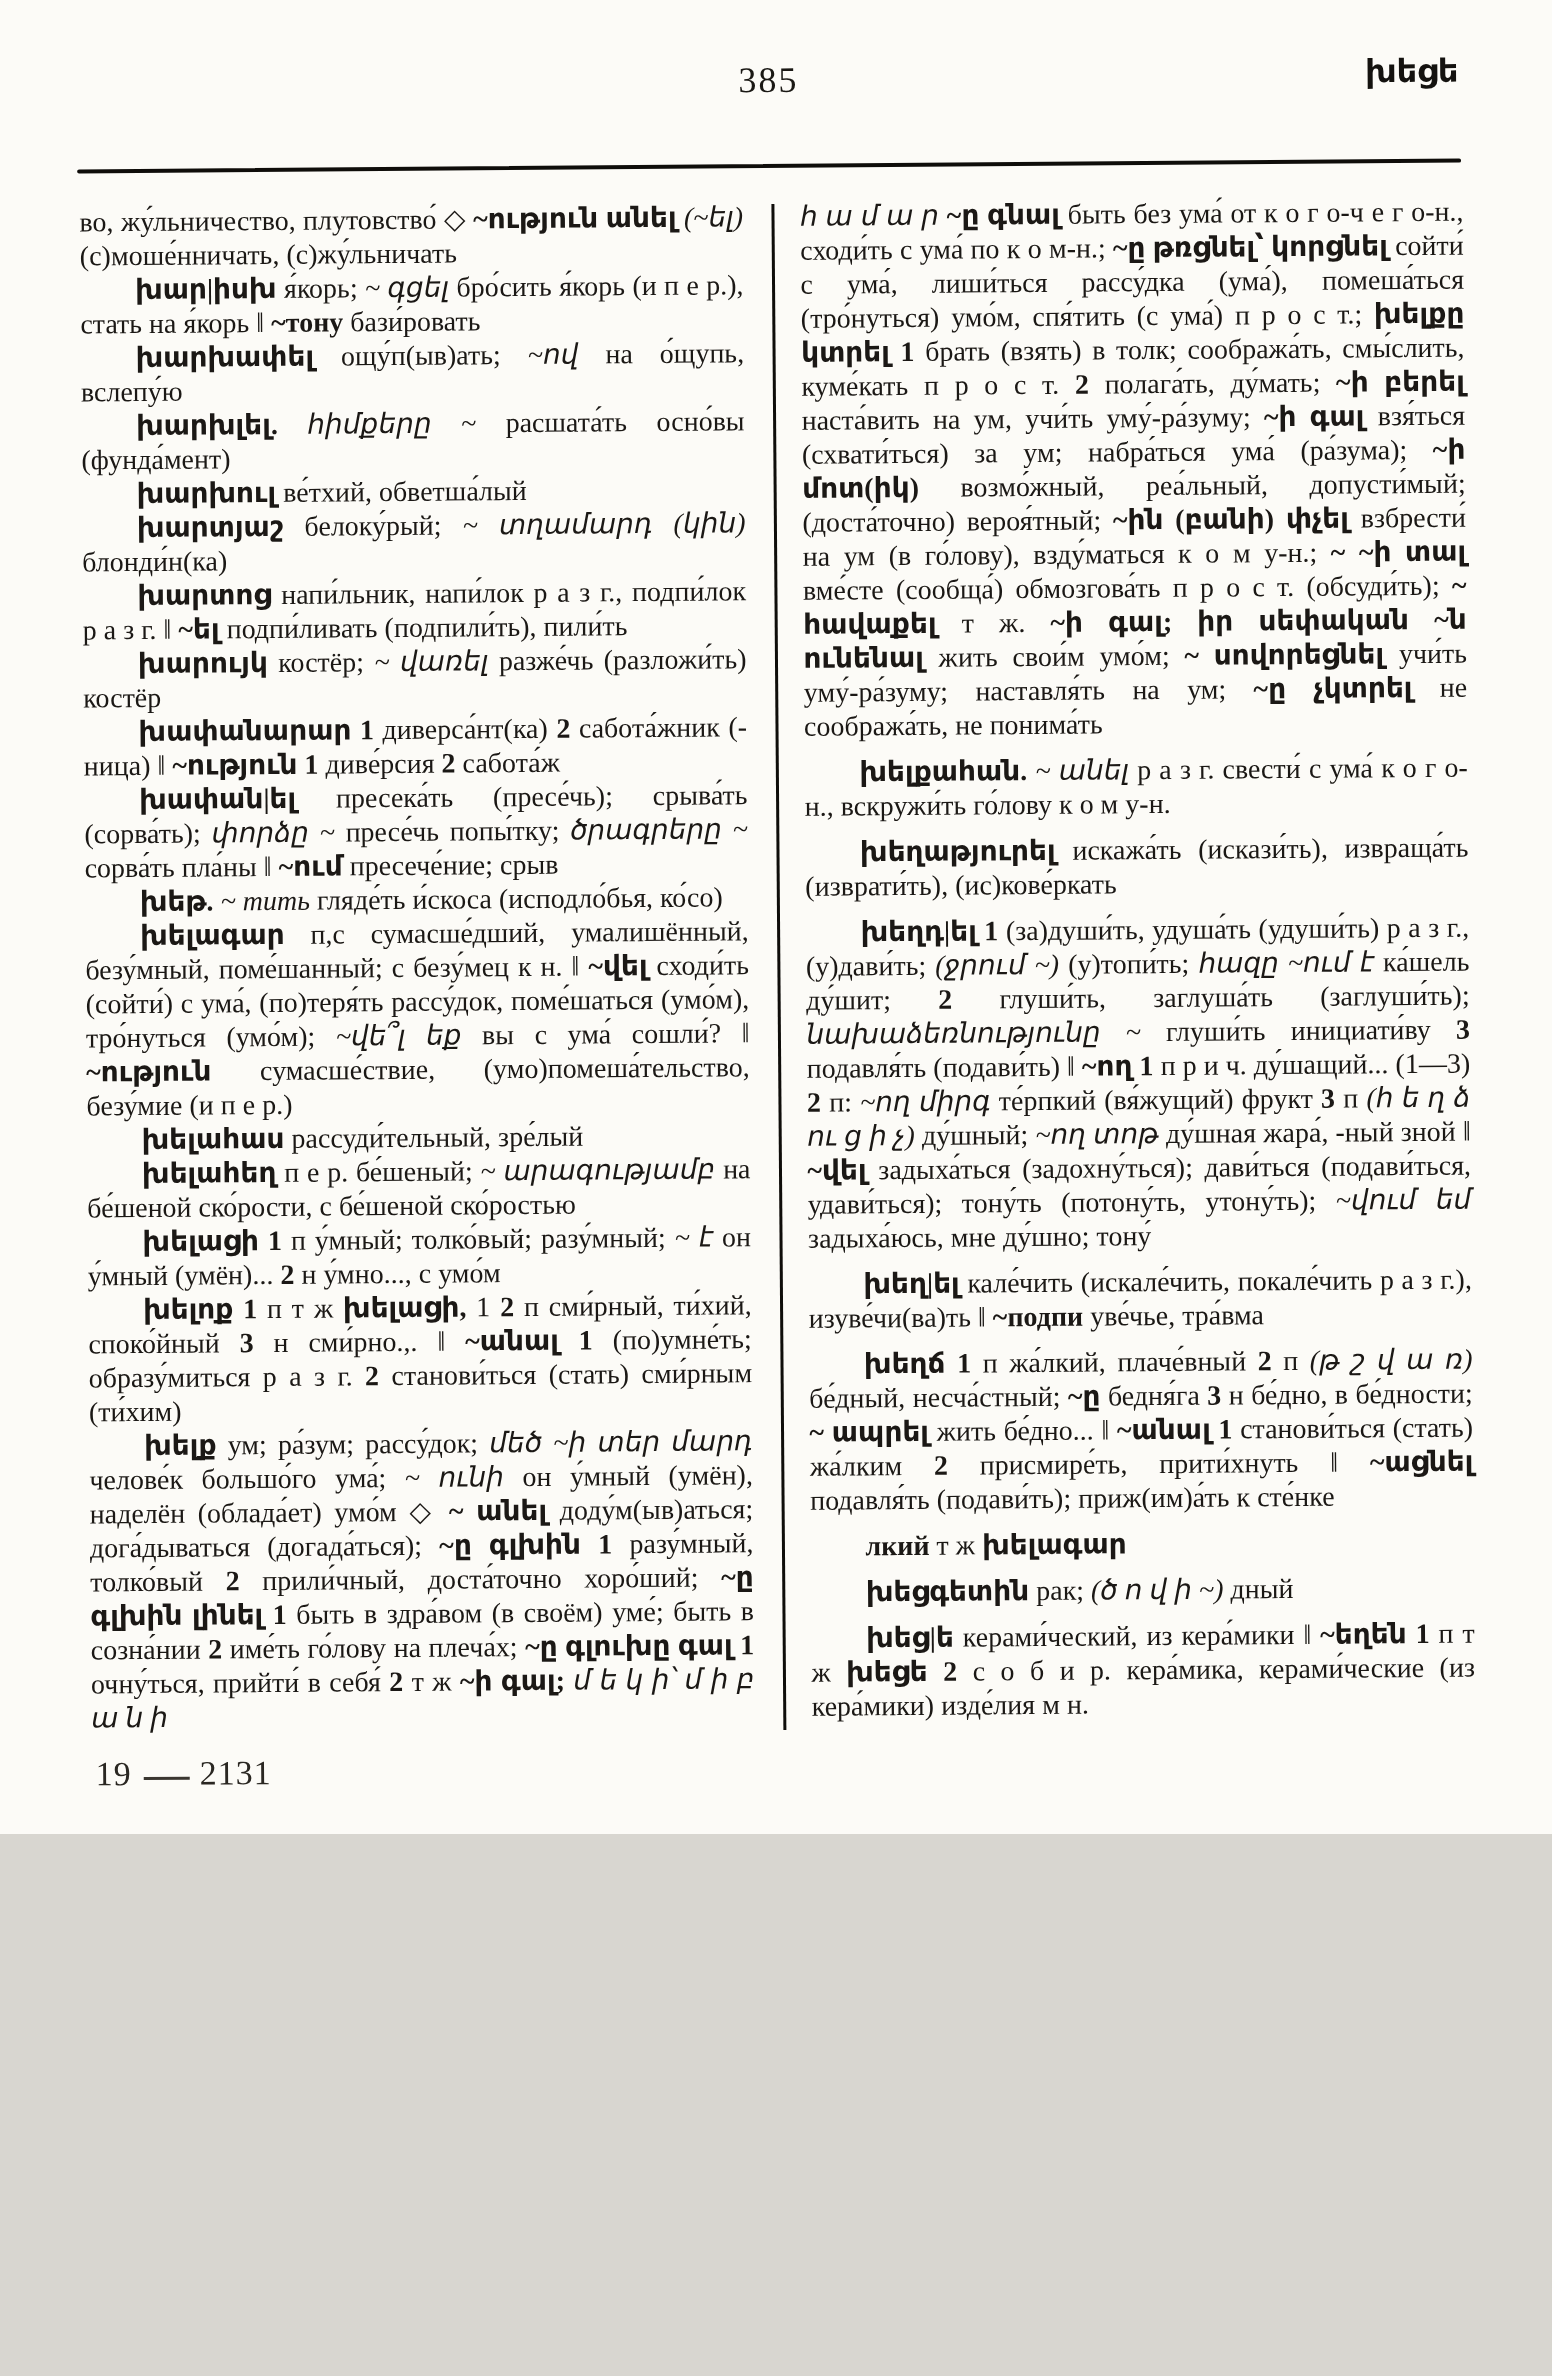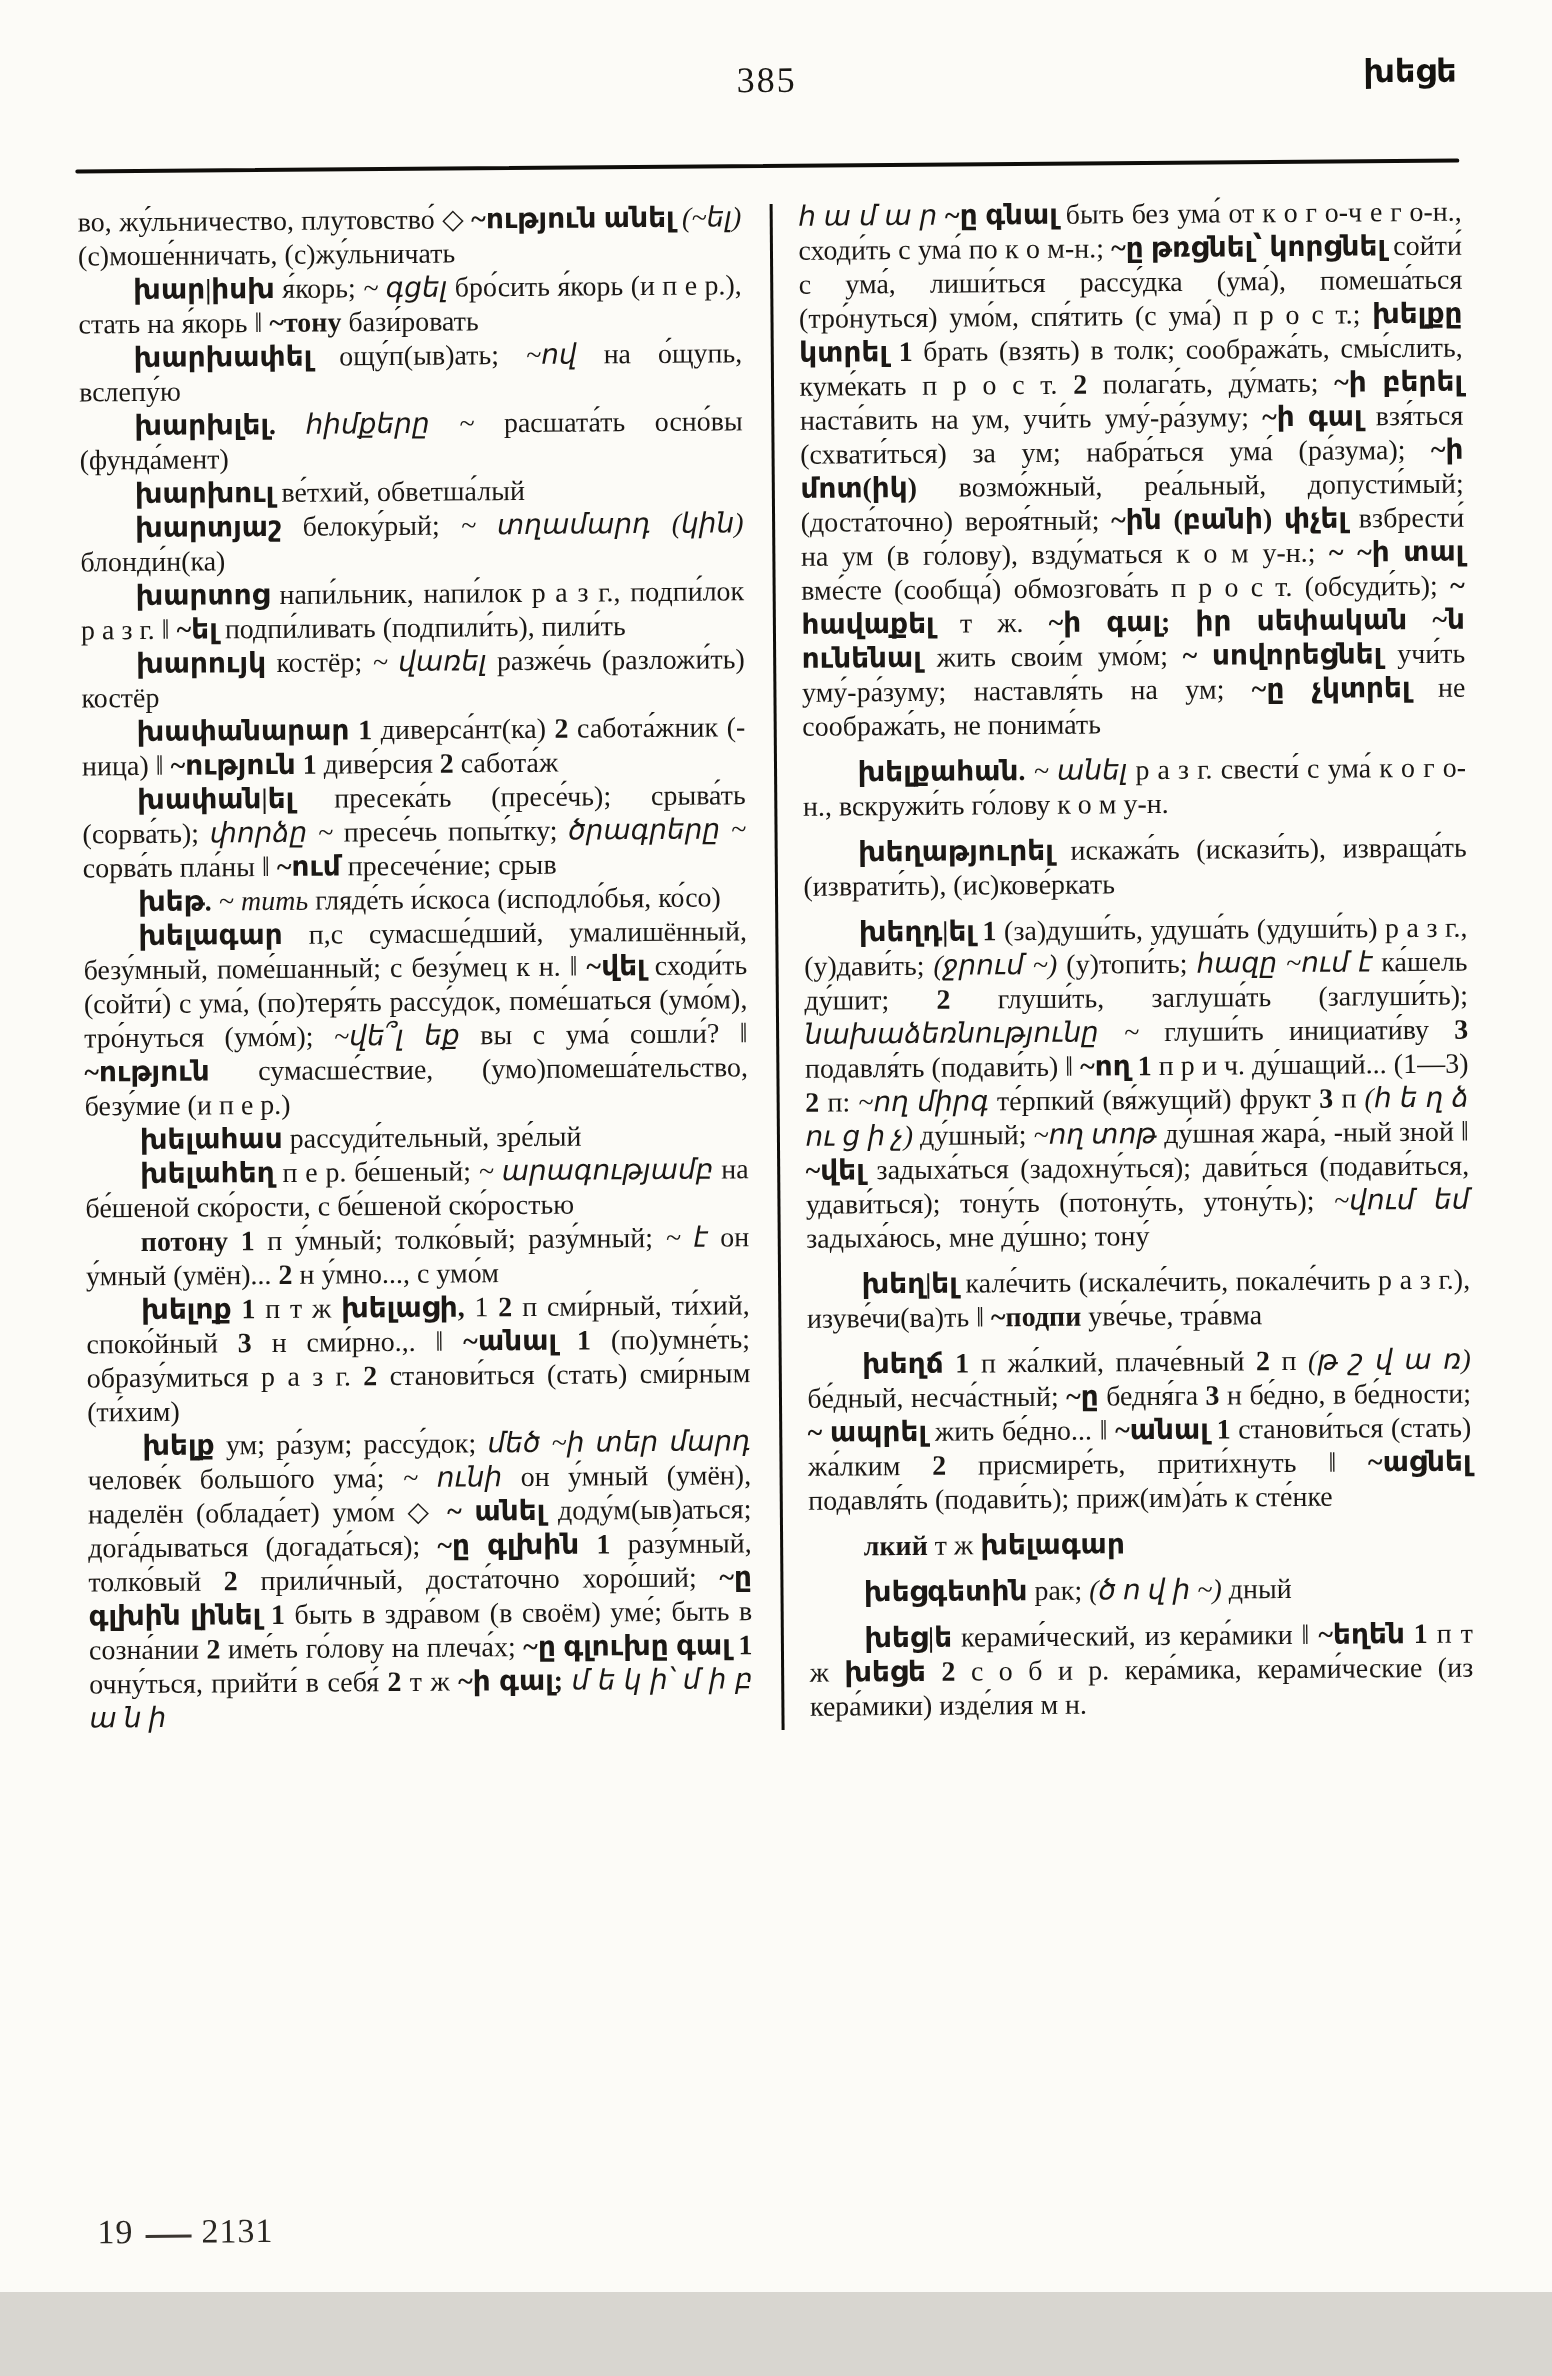--- a/index.html
+++ b/index.html
@@ -1,16 +1,16 @@
 <!DOCTYPE html>
 <html><head>
 <meta charset="utf-8">
 <style>
   html,body{margin:0;padding:0;background:#d8d6d0;}
-  .sheet{position:relative;width:1552px;height:2292px;margin:0 auto;background:#fcfbf7;
+  .sheet{position:relative;width:1552px;height:1834px;margin:0 auto;background:#fcfbf7;
          overflow:hidden;color:#171513;font-family:"Liberation Serif","DejaVu Serif","DejaVu Sans",serif;}
   .content{position:absolute;inset:0;transform:rotate(-0.45deg);transform-origin:50% 50%;}
   .header{position:absolute;top:59px;left:85px;right:87px;height:48px;}
   .pagenum{position:absolute;left:50%;transform:translateX(-50%);top:0;
            font-size:36px;letter-spacing:2px;color:#1a1814;}
   .guide{position:absolute;right:0;top:-2px;font-family:"DejaVu Sans","Liberation Sans",sans-serif;
          font-weight:700;font-size:32px;color:#14120f;}
   .rule{position:absolute;top:164px;left:83px;right:85px;height:4px;background:#0f0d0a;border-radius:2px;}
   .cols{position:absolute;top:200px;left:85px;right:83px;display:flex;align-items:stretch;}
   .col{flex:1 1 0;font-size:28px;line-height:34px;text-align:justify;color:#1b1815;}
@@ -48,21 +48,21 @@
           <p class="entry"><span class="run-b">խարխուլ</span><span class="run-t"> ве́тхий, обветша́лый</span></p>
           <p class="entry"><span class="run-b">խարտյաշ</span><span class="run-t"> белоку́рый; </span><span class="run-i">~ տղամարդ (կին)</span><span class="run-t"> блонди́н(ка)</span></p>
           <p class="entry"><span class="run-b">խարտոց</span><span class="run-t"> напи́льник, напи́лок р а з г., подпи́лок р а з г. ‖ </span><span class="run-b">~ել</span><span class="run-t"> подпи́ливать (подпили́ть), пили́ть</span></p>
           <p class="entry"><span class="run-b">խարույկ</span><span class="run-t"> костёр; </span><span class="run-i">~ վառել</span><span class="run-t"> разже́чь (разложи́ть) костёр</span></p>
           <p class="entry"><span class="run-b">խափանարար</span><span class="run-t"> </span><span class="run-b">1</span><span class="run-t"> диверса́нт(ка) </span><span class="run-b">2</span><span class="run-t"> сабота́жник (-ница) ‖ </span><span class="run-b">~ություն</span><span class="run-t"> </span><span class="run-b">1</span><span class="run-t"> диве́рсия </span><span class="run-b">2</span><span class="run-t"> сабота́ж</span></p>
           <p class="entry"><span class="run-b">խափան|ել</span><span class="run-t"> пресека́ть (пресе́чь); срыва́ть (сорва́ть); </span><span class="run-i">փորձը ~</span><span class="run-t"> пресе́чь попы́тку; </span><span class="run-i">ծրագրերը ~</span><span class="run-t"> сорва́ть пла́ны ‖ </span><span class="run-b">~ում</span><span class="run-t"> пресече́ние; срыв</span></p>
           <p class="entry"><span class="run-b">խեթ.</span><span class="run-t"> </span><span class="run-i">~ тить</span><span class="run-t"> гляде́ть и́скоса (исподло́бья, ко́со)</span></p>
           <p class="entry"><span class="run-b">խելագար</span><span class="run-t"> п,с сумасше́дший, умалишённый, безу́мный, поме́шанный; с безу́мец к н. ‖ </span><span class="run-b">~վել</span><span class="run-t"> сходи́ть (сойти́) с ума́, (по)теря́ть рассу́док, поме́шаться (умо́м), тро́нуться (умо́м); </span><span class="run-i">~վե՞լ եք</span><span class="run-t"> вы с ума́ сошли́? ‖ </span><span class="run-b">~ություն</span><span class="run-t"> сумасше́ствие, (умо)помеша́тельство, безу́мие (и п е р.)</span></p>
           <p class="entry"><span class="run-b">խելահաս</span><span class="run-t"> рассуди́тельный, зре́лый</span></p>
           <p class="entry"><span class="run-b">խելահեղ</span><span class="run-t"> п е р. бе́шеный; </span><span class="run-i">~ արագությամբ</span><span class="run-t"> на бе́шеной ско́рости, с бе́шеной ско́ростью</span></p>
-          <p class="entry"><span class="run-b">потону</span><span class="run-t"> </span><span class="run-b">1</span><span class="run-t"> п у́мный; толко́вый; разу́мный; </span><span class="run-i">~ է</span><span class="run-t"> он у́мный (умён)... </span><span class="run-b">2</span><span class="run-t"> н у́мно..., с умо́м</span></p>
+          <p class="entry"><span class="run-b">խելացի</span><span class="run-t"> </span><span class="run-b">1</span><span class="run-t"> п у́мный; толко́вый; разу́мный; </span><span class="run-i">~ է</span><span class="run-t"> он у́мный (умён)... </span><span class="run-b">2</span><span class="run-t"> н у́мно..., с умо́м</span></p>
           <p class="entry"><span class="run-b">խելոք</span><span class="run-t"> </span><span class="run-b">1</span><span class="run-t"> п т ж </span><span class="run-b">խելացի,</span><span class="run-t"> 1 </span><span class="run-b">2</span><span class="run-t"> п сми́рный, ти́хий, споко́йный </span><span class="run-b">3</span><span class="run-t"> н сми́рно.,. ‖ </span><span class="run-b">~անալ</span><span class="run-t"> </span><span class="run-b">1</span><span class="run-t"> (по)умне́ть; образу́миться р а з г. </span><span class="run-b">2</span><span class="run-t"> станови́ться (стать) сми́рным (ти́хим)</span></p>
           <p class="entry"><span class="run-b">խելք</span><span class="run-t"> ум; ра́зум; рассу́док; </span><span class="run-i">մեծ ~ի տեր մարդ</span><span class="run-t"> челове́к большо́го ума́; </span><span class="run-i">~ ունի</span><span class="run-t"> он у́мный (умён), наделён (облада́ет) умо́м ◇ </span><span class="run-b">~ անել</span><span class="run-t"> доду́м(ыв)аться; дога́дываться (догада́ться); </span><span class="run-b">~ը գլխին</span><span class="run-t"> </span><span class="run-b">1</span><span class="run-t"> разу́мный, толко́вый </span><span class="run-b">2</span><span class="run-t"> прили́чный, доста́точно хоро́ший; </span><span class="run-b">~ը գլխին լինել</span><span class="run-t"> </span><span class="run-b">1</span><span class="run-t"> быть в здра́вом (в своём) уме́; быть в созна́нии </span><span class="run-b">2</span><span class="run-t"> име́ть го́лову на плеча́х; </span><span class="run-b">~ը գլուխը գալ</span><span class="run-t"> </span><span class="run-b">1</span><span class="run-t"> очну́ться, прийти́ в себя́ </span><span class="run-b">2</span><span class="run-t"> т ж </span><span class="run-b">~ի գալ;</span><span class="run-t"> </span><span class="run-i">մ ե կ ի՝ մ ի  բ ա ն ի</span></p>
         </div>
       <div class="divider"></div>
       <div class="col col-right">
           <p class="entry cont"><span class="run-i">հ ա մ ա ր</span><span class="run-t"> </span><span class="run-b">~ը գնալ</span><span class="run-t"> быть без ума́ от к о г о-ч е г о-н., сходи́ть с ума́ по к о м-н.; </span><span class="run-b">~ը թռցնել՝ կորցնել</span><span class="run-t"> сойти́ с ума́, лиши́ться рассу́дка (ума́), помеша́ться (тро́нуться) умо́м, спя́тить (с ума́) п р о с т.; </span><span class="run-b">խելքը կտրել</span><span class="run-t"> </span><span class="run-b">1</span><span class="run-t"> брать (взять) в толк; сообража́ть, смы́слить, куме́кать п р о с т. </span><span class="run-b">2</span><span class="run-t"> полага́ть, ду́мать; </span><span class="run-b">~ի բերել</span><span class="run-t"> наста́вить на ум, учи́ть уму́-ра́зуму; </span><span class="run-b">~ի գալ</span><span class="run-t"> взя́ться (схвати́ться) за ум; набра́ться ума́ (ра́зума); </span><span class="run-b">~ի մոտ(իկ)</span><span class="run-t"> возмо́жный, реа́льный, допусти́мый; (доста́точно) вероя́тный; </span><span class="run-b">~ին (բանի) փչել</span><span class="run-t"> взбрести́ на ум (в го́лову), взду́маться к о м у-н.; </span><span class="run-b">~ ~ի տալ</span><span class="run-t"> вме́сте (сообща́) обмозгова́ть п р о с т. (обсуди́ть); </span><span class="run-b">~ հավաքել</span><span class="run-t"> т ж. </span><span class="run-b">~ի գալ;</span><span class="run-t"> </span><span class="run-b">իր սեփական ~ն ունենալ</span><span class="run-t"> жить свои́м умо́м; </span><span class="run-b">~ սովորեցնել</span><span class="run-t"> учи́ть уму́-ра́зуму; наставля́ть на ум; </span><span class="run-b">~ը չկտրել</span><span class="run-t"> не сообража́ть, не понима́ть</span></p>
           <p class="entry gap"><span class="run-b">խելքահան.</span><span class="run-t"> </span><span class="run-i">~ անել</span><span class="run-t"> р а з г. свести́ с ума́ к о г о-н., вскружи́ть го́лову к о м у-н.</span></p>
           <p class="entry gap"><span class="run-b">խեղաթյուրել</span><span class="run-t"> искажа́ть (искази́ть), извраща́ть (изврати́ть), (ис)кове́ркать</span></p>
           <p class="entry gap"><span class="run-b">խեղդ|ել</span><span class="run-t"> </span><span class="run-b">1</span><span class="run-t"> (за)души́ть, удуша́ть (удуши́ть) р а з г., (у)дави́ть; </span><span class="run-i">(ջրում ~)</span><span class="run-t"> (у)топи́ть; </span><span class="run-i">հազը ~ում է</span><span class="run-t"> ка́шель ду́шит; </span><span class="run-b">2</span><span class="run-t"> глуши́ть, заглуша́ть (заглуши́ть); </span><span class="run-i">նախաձեռնությունը ~</span><span class="run-t"> глуши́ть инициати́ву </span><span class="run-b">3</span><span class="run-t"> подавля́ть (подави́ть) ‖ </span><span class="run-b">~ող</span><span class="run-t"> </span><span class="run-b">1</span><span class="run-t"> п р и ч. ду́шащий... (1—3) </span><span class="run-b">2</span><span class="run-t"> п: </span><span class="run-i">~ող միրգ</span><span class="run-t"> те́рпкий (вя́жущий) фрукт </span><span class="run-b">3</span><span class="run-t"> п </span><span class="run-i">(հ ե ղ ձ ու ց ի չ)</span><span class="run-t"> ду́шный; </span><span class="run-i">~ող տոթ</span><span class="run-t"> ду́шная жара́, -ный зной ‖ </span><span class="run-b">~վել</span><span class="run-t"> задыха́ться (задохну́ться); дави́ться (подави́ться, удави́ться); тону́ть (потону́ть, утону́ть); </span><span class="run-i">~վում եմ</span><span class="run-t"> задыха́юсь, мне ду́шно; тону́</span></p>
           <p class="entry gap"><span class="run-b">խեղ|ել</span><span class="run-t"> кале́чить (искале́чить, покале́чить р а з г.), изуве́чи(ва)ть ‖ </span><span class="run-b">~подпи</span><span class="run-t"> уве́чье, тра́вма</span></p>

